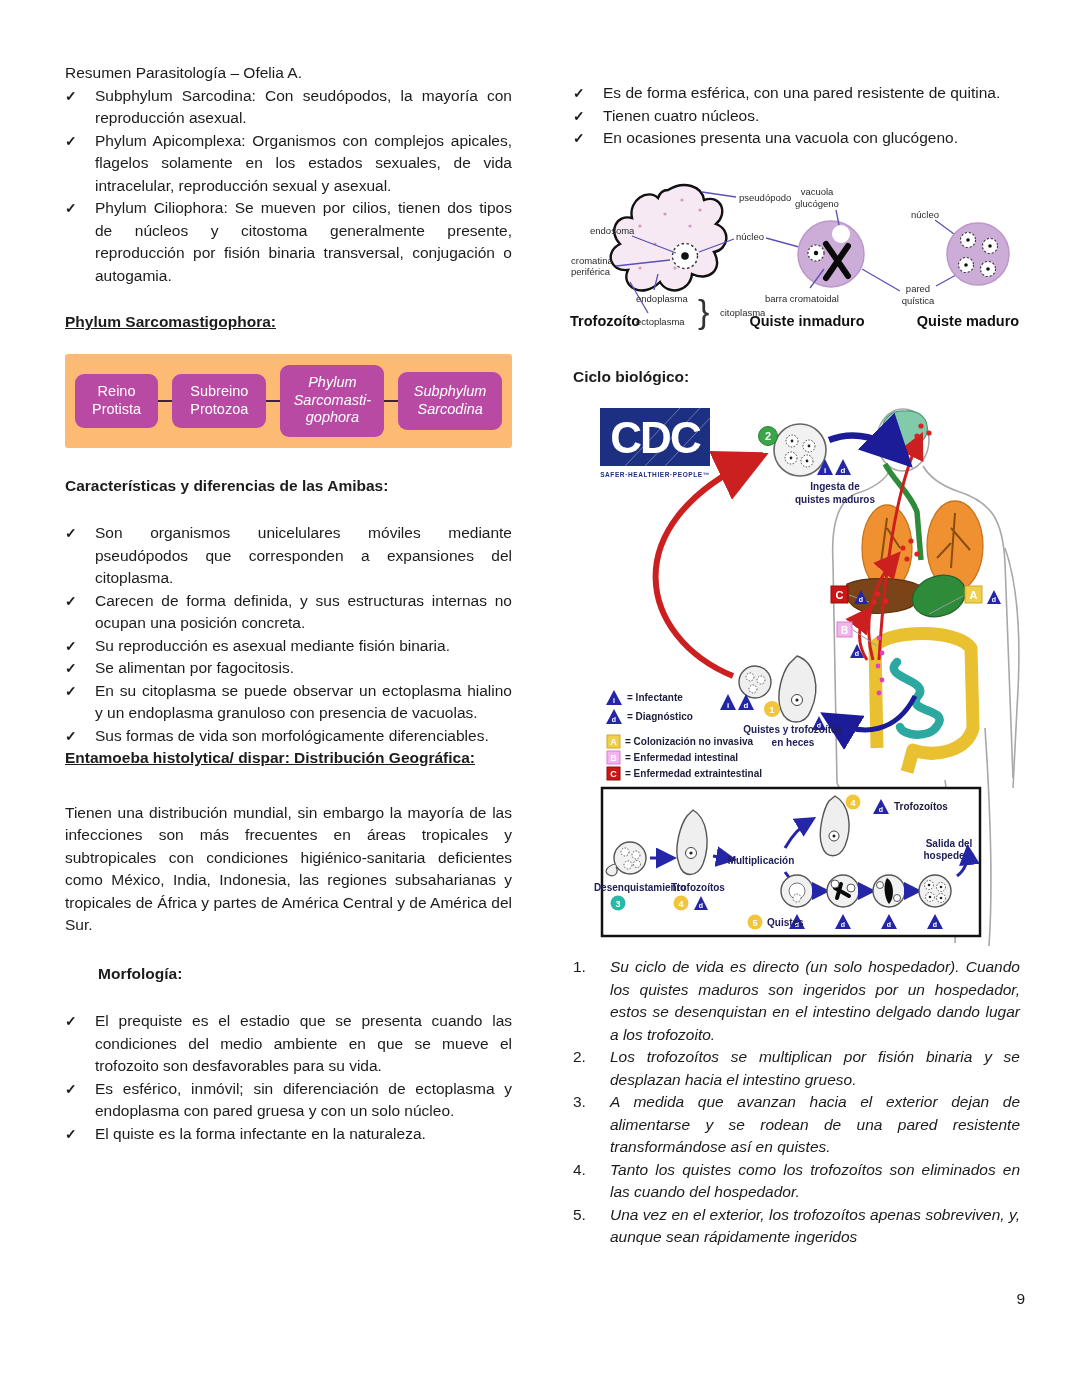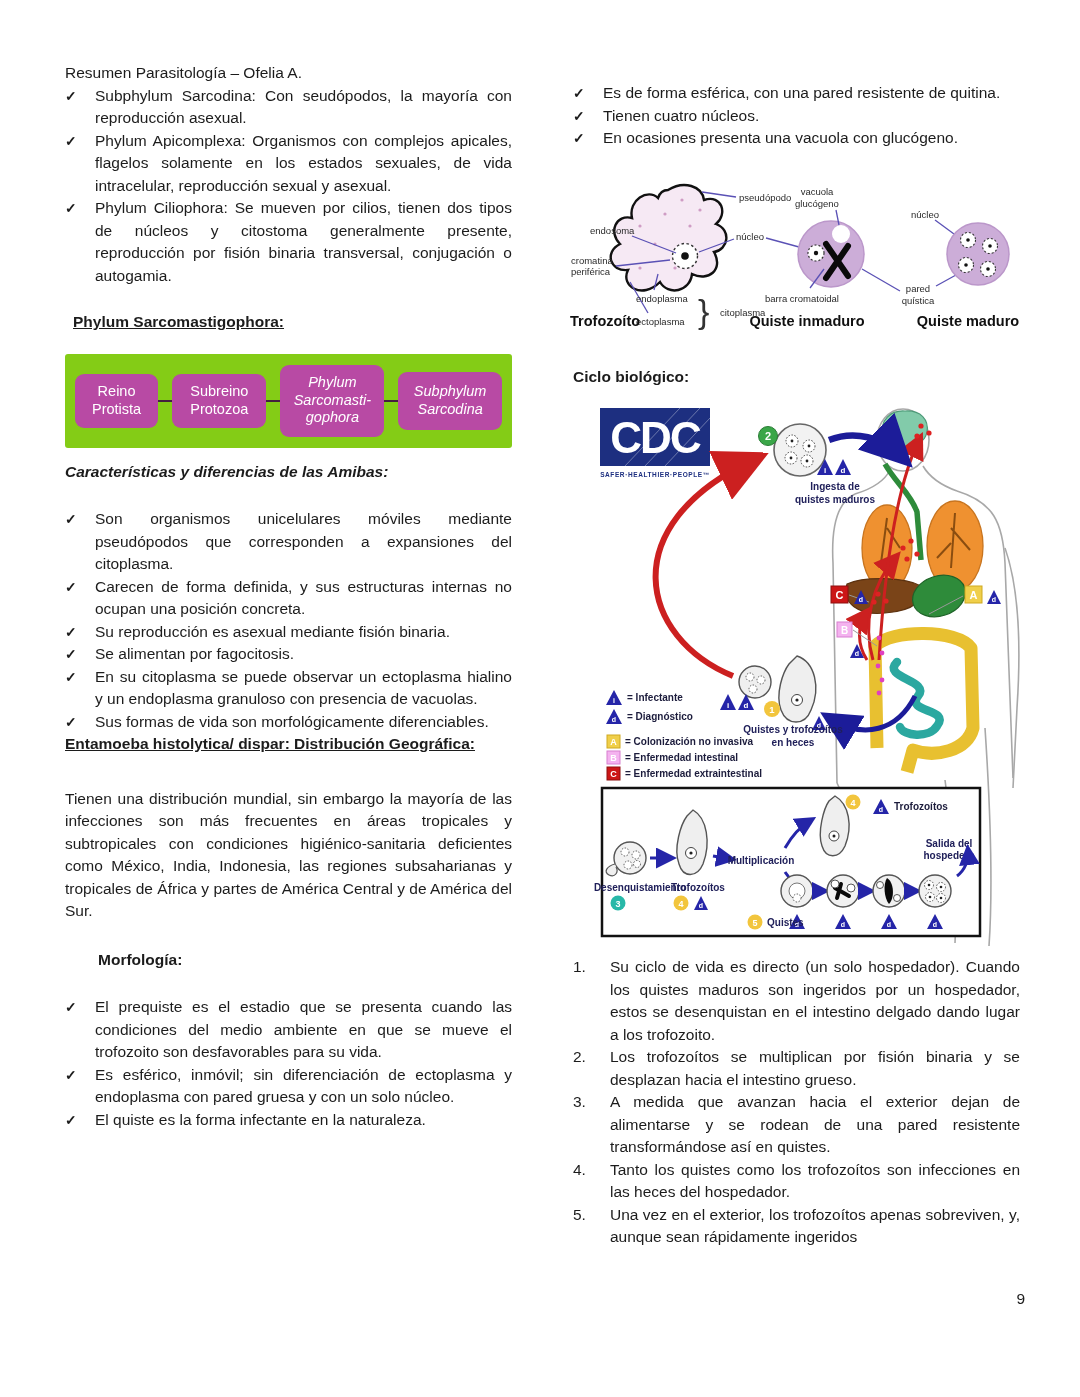--- a/index.html
+++ b/index.html
@@ -10,23 +10,23 @@
   .col-right{left:573px;top:82px;width:447px;}
   .h{font-weight:bold;}
   .hu{font-weight:bold;text-decoration:underline;}
   .b{font-weight:normal;}
   .jt{text-align:justify;}
   .check-item{display:flex;}
   .check{flex:0 0 30px;font-weight:bold;font-size:14px;}
   .ctext{flex:1;text-align:justify;}
   .num-item{display:flex;}
   .num{flex:0 0 37px;}
-  .ntext{flex:1;text-align:justify;}
+  .ntext{flex:1;text-align:justify;font-style:italic;}
   
-  .flow-wrap{background:#84cc16;border-radius:3px;padding:14px 10px;display:flex;align-items:center;margin-top:20px;height:66px;}
+  .flow-wrap{background:#fdba74;border-radius:3px;padding:14px 10px;display:flex;align-items:center;margin-top:20px;height:66px;}
   .fbox{background:#b84aa4;color:#ffffff;border-radius:9px;text-align:center;
         font-size:14.5px;line-height:17.5px;padding:8px 4px;display:flex;align-items:center;justify-content:center;}
   .fbox.it{font-style:italic;}
   .fb1{width:80px;min-height:38px;}
   .fb2{width:92px;min-height:38px;}
   .fb3{width:102px;min-height:56px;}
   .fb4{width:102px;min-height:42px;}
   .fline{flex:1;height:2px;background:#44203f;min-width:14px;}
   .pagenum{position:absolute;left:985px;top:1288px;width:40px;text-align:right;}
   svg text{font-family:"Liberation Sans",sans-serif;}
@@ -51,33 +51,33 @@
     <div class="check-item">
       <span class="check">✓</span>
       <div class="ctext"><span class="b">Phylum Apicomplexa:</span> <span>Organismos con complejos apicales, flagelos solamente en los estados sexuales, de vida intracelular, reproducción sexual y asexual.</span></div>
     </div>
     <div class="check-item">
       <span class="check">✓</span>
       <div class="ctext"><span class="b">Phylum Ciliophora:</span> <span>Se mueven por cilios, tienen dos tipos de núcleos y citostoma generalmente presente, reproducción por fisión binaria transversal, conjugación o autogamia.</span></div>
     </div>
   </div>
 
-  <div class="hu" style="margin-top:24px;margin-left:8px;">Phylum Sarcomastigophora:</div>
+  <div class="hu" style="margin-top:24px;">Phylum Sarcomastigophora:</div>
 
   <div class="flow-wrap">
     <div class="fbox fb1">Reino Protista</div>
     <div class="fline"></div>
     <div class="fbox fb2">Subreino Protozoa</div>
     <div class="fline"></div>
     <div class="fbox fb3 it">Phylum Sarcomasti- gophora</div>
     <div class="fline"></div>
     <div class="fbox fb4 it">Subphylum Sarcodina</div>
   </div>
 
-  <div class="h" style="margin-top:13px;font-style:italic;">Características y diferencias de las Amibas:</div>
+  <div class="h" style="margin-top:27px;">Características y diferencias de las Amibas:</div>
 
   <div style="margin-top:25px;">
     <div class="check-item">
       <span class="check">✓</span>
       <div class="ctext">Son organismos unicelulares móviles mediante pseudópodos que corresponden a expansiones del citoplasma.</div>
     </div>
     <div class="check-item">
       <span class="check">✓</span>
       <div class="ctext">Carecen de forma definida, y sus estructuras internas no ocupan una posición concreta.</div>
     </div>
@@ -487,21 +487,21 @@
     <div class="num-item">
       <span class="num">2.</span>
       <div class="ntext">Los trofozoítos se multiplican por fisión binaria y se desplazan hacia el intestino grueso.</div>
     </div>
     <div class="num-item">
       <span class="num">3.</span>
       <div class="ntext">A medida que avanzan hacia el exterior dejan de alimentarse y se rodean de una pared resistente transformándose así en quistes.</div>
     </div>
     <div class="num-item">
       <span class="num">4.</span>
-      <div class="ntext">Tanto los quistes como los trofozoítos son infecciones en las heces del hospedador.</div>
+      <div class="ntext">Tanto los quistes como los trofozoítos son eliminados en las cuando del hospedador.</div>
     </div>
     <div class="num-item">
       <span class="num">5.</span>
       <div class="ntext">Una vez en el exterior, los trofozoítos apenas sobreviven, y, aunque sean rápidamente ingeridos</div>
     </div>
   </div>
 
 </div>
 
 <div class="pagenum">9</div>

